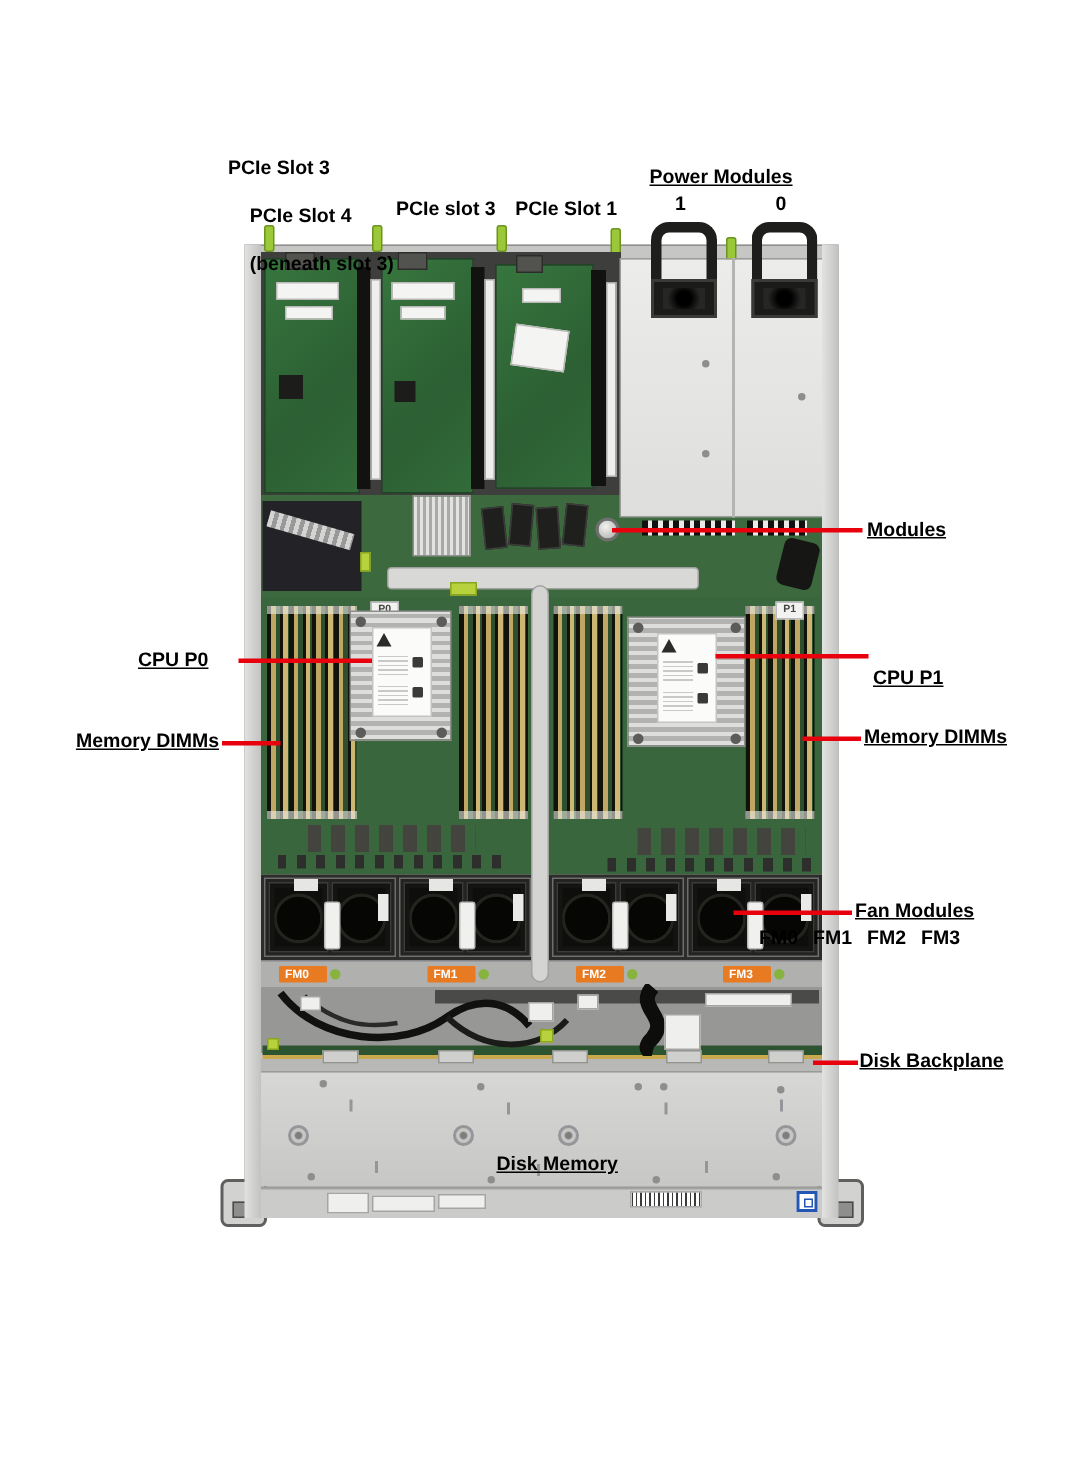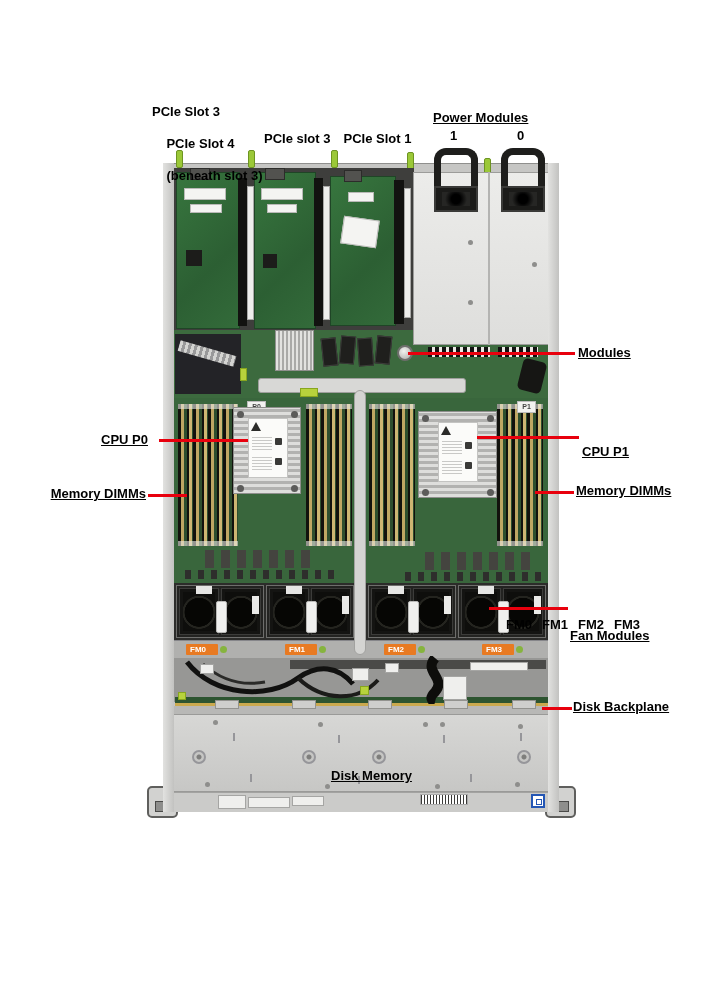--- a/index.html
+++ b/index.html
@@ -87,25 +87,25 @@
 <div class="canvas">
 
   <div class="lbl" style="left:152px;top:104px;"><span>PCIe Slot 3</span><br>
     <span>PCIe Slot 4</span><br>
     <span>(beneath slot 3)</span></div>
   <div class="lbl" style="left:264px;top:131px;"><span>PCIe slot 3</span><span style="display:inline-block;width:13px;"></span><span>PCIe Slot 1</span></div>
   <div class="lbl u" style="left:433px;top:110px;">Power Modules</div>
   <div class="lbl" style="left:450px;top:128px;">1</div>
   <div class="lbl" style="left:517px;top:128px;">0</div>
   <div class="lbl u" style="left:578px;top:345px;">Modules</div>
-  <div class="lbl u" style="left:92px;top:432px;width:65px;text-align:center;">CPU P0</div>
+  <div class="lbl u" style="left:92px;top:432px;width:65px;text-align:left;">CPU P0</div>
   <div class="lbl u" style="left:582px;top:444px;">CPU P1</div>
   <div class="lbl u" style="left:46px;top:486px;width:100px;text-align:right;">Memory DIMMs</div>
   <div class="lbl u" style="left:576px;top:483px;">Memory DIMMs</div>
-  <div class="lbl u" style="left:570px;top:628px;">Fan Modules</div>
+  <div class="lbl u" style="left:570px;top:599px;">Fan Modules</div>
   <div class="lbl" style="left:506px;top:617px;"><span>FM0</span><span style="display:inline-block;width:10px;"></span><span>FM1</span><span style="display:inline-block;width:10px;"></span><span>FM2</span><span style="display:inline-block;width:10px;"></span><span>FM3</span></div>
   <div class="lbl u" style="left:573px;top:699px;">Disk Backplane</div>
   <div class="lbl u" style="left:331px;top:768px;z-index:9;">Disk Memory</div>
 
   <div class="callout" style="left:408px;top:352px;width:167px;"></div>
   <div class="callout" style="left:159px;top:439px;width:89px;"></div>
   <div class="callout" style="left:477px;top:436px;width:102px;"></div>
   <div class="callout" style="left:148px;top:494px;width:39px;"></div>
   <div class="callout" style="left:535px;top:491px;width:39px;"></div>
   <div class="callout" style="left:489px;top:607px;width:79px;"></div>

